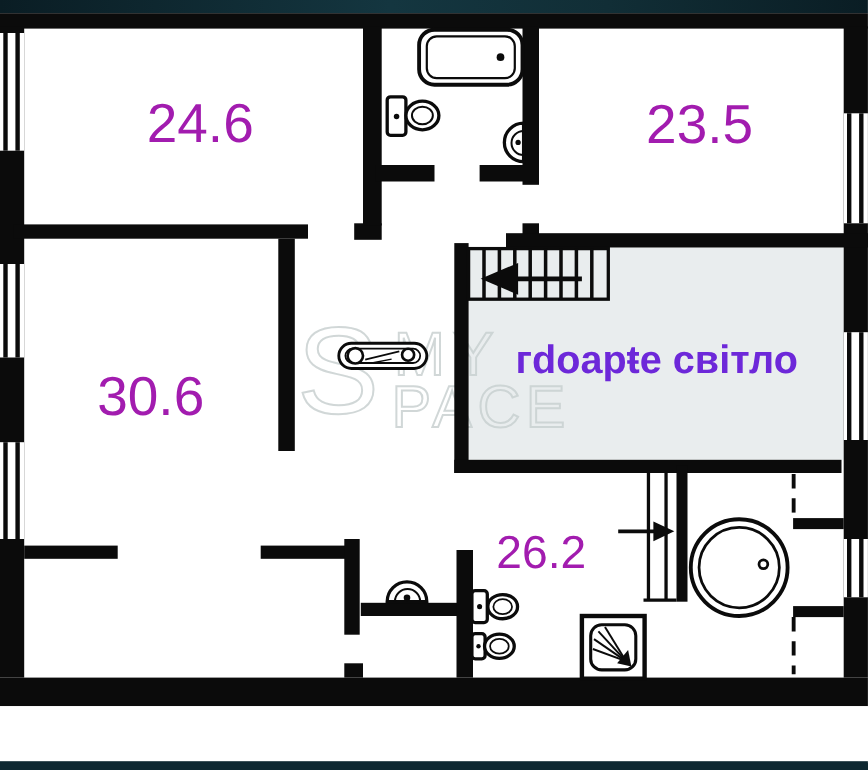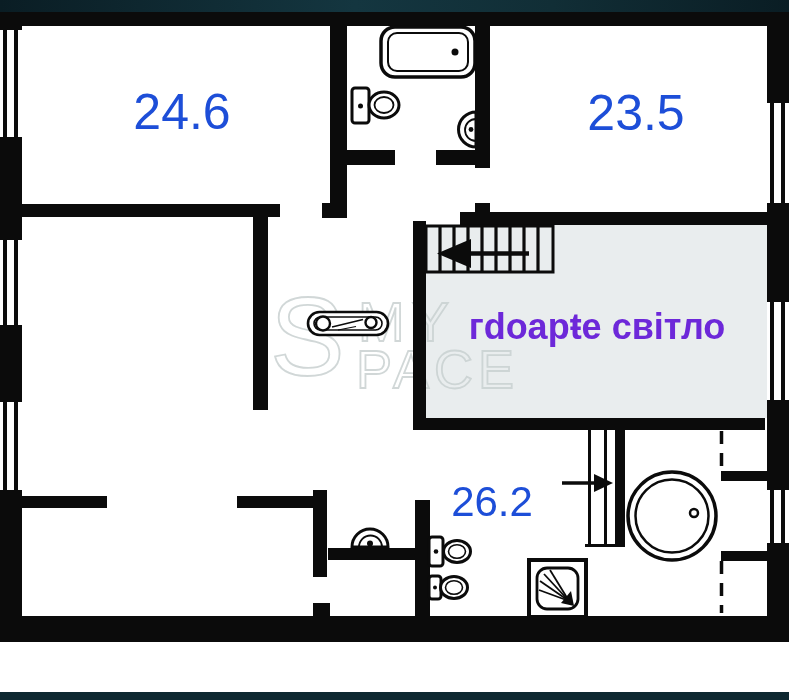--- a/index.html
+++ b/index.html
@@ -7,21 +7,21 @@
     position:relative;width:789px;height:700px;overflow:hidden;
     background:#ffffff;font-family:"Liberation Sans","DejaVu Sans",sans-serif;
   }
   #plan-svg{position:absolute;left:0;top:0;}
   .bar{position:absolute;left:0;width:789px;}
   #top-bar{top:0;height:12px;background:linear-gradient(90deg,#0a1d24 0%,#143640 45%,#112e36 70%,#0a1d24 100%);}
   #bottom-bar{top:692px;height:8px;background:#0e2831;}
   #footer-strip{position:absolute;left:0;top:642px;width:789px;height:50px;background:#ffffff;}
   .room-label{
     position:absolute;transform:translate(-50%,-50%);
-    color:#1d4ed8;font-size:50px;line-height:1;white-space:nowrap;
+    color:#a21caf;font-size:50px;line-height:1;white-space:nowrap;
   }
   .small-label{font-size:42px;}
   #second-light-label{font-size:36px;color:#6d28d9;font-weight:bold;}
 </style>
 </head>
 <body>
 
 <div id="stage">
 
   <div id="top-bar" class="bar"></div>
@@ -188,20 +188,21 @@
     </g>
     <g>
       <circle cx="672" cy="516" r="44" fill="#fff" stroke="#0b0b0b" stroke-width="3.5"></circle>
       <circle cx="672" cy="516" r="36.5" fill="none" stroke="#0b0b0b" stroke-width="2.5"></circle>
       <circle cx="694" cy="513" r="4" fill="#fff" stroke="#0b0b0b" stroke-width="2.5"></circle>
     </g>
   </svg>
 
   <div class="room-label" style="left:182px;top:112px;">24.6</div>
   <div class="room-label" style="left:636px;top:113px;">23.5</div>
+  <div class="room-label" style="left:137px;top:360px;">30.6</div>
   <div class="room-label small-label" style="left:492px;top:466px;margin-top:36px;">26.2</div>
   <div class="room-label" id="second-light-label" style="left:597px;top:327px;">гdoapŧe світло</div>
 
   <div id="footer-strip">
     
   </div>
   <div id="bottom-bar" class="bar"></div>
 
 </div>
 

